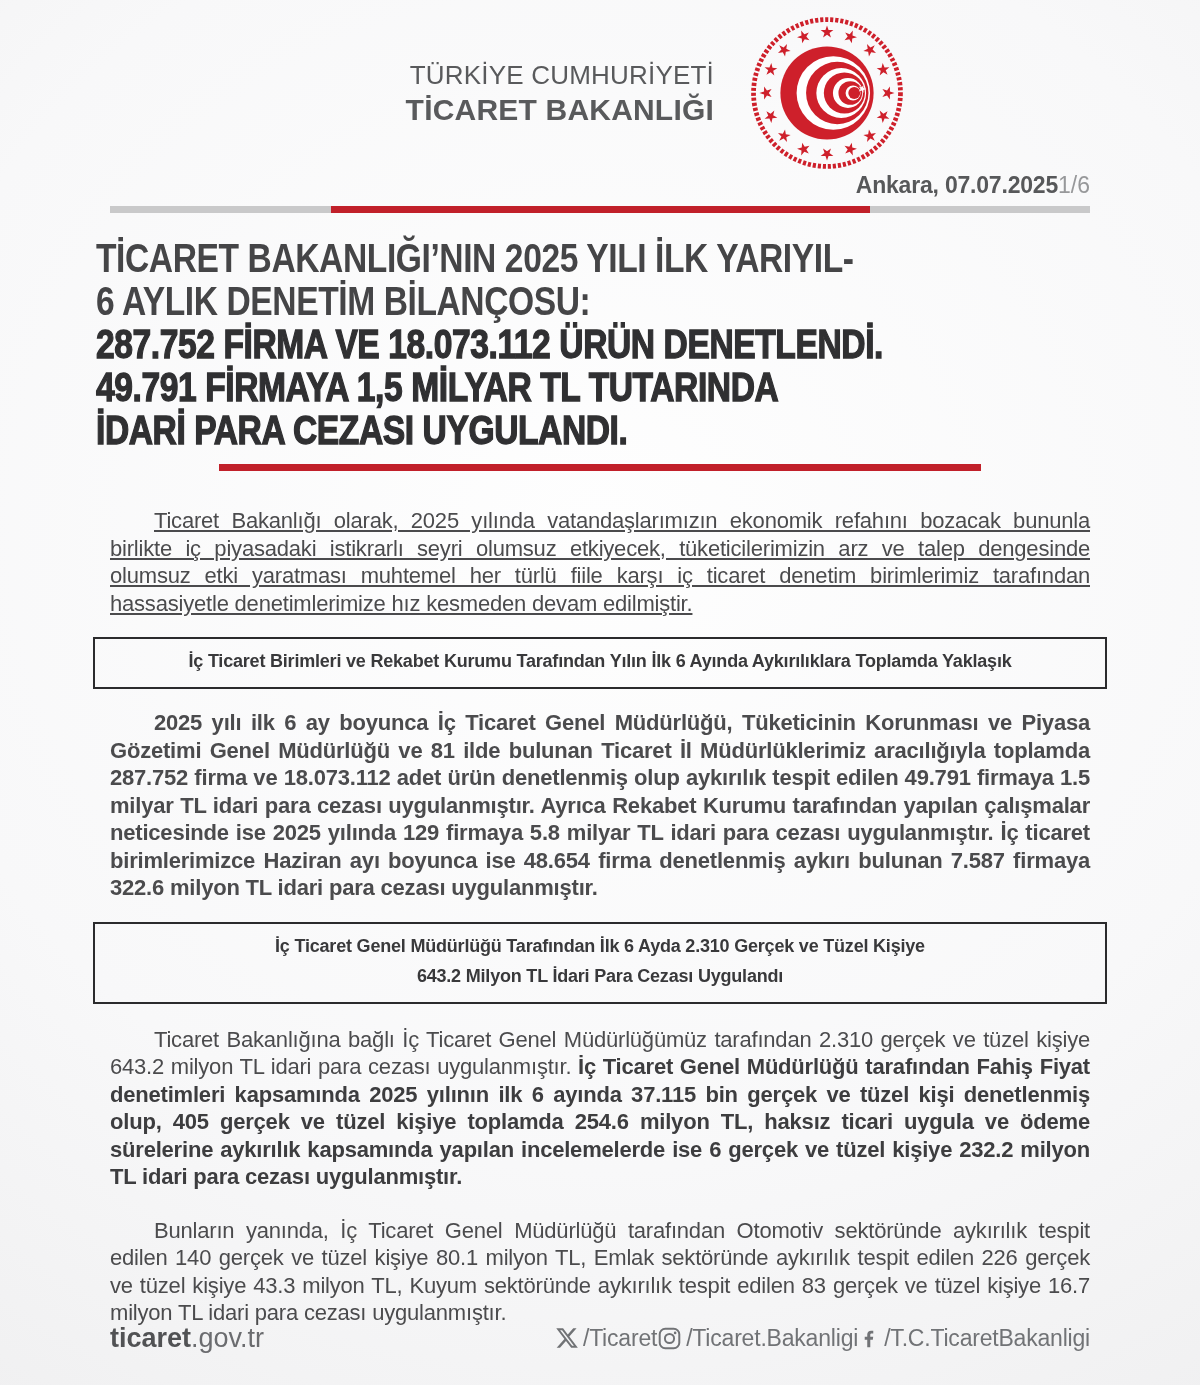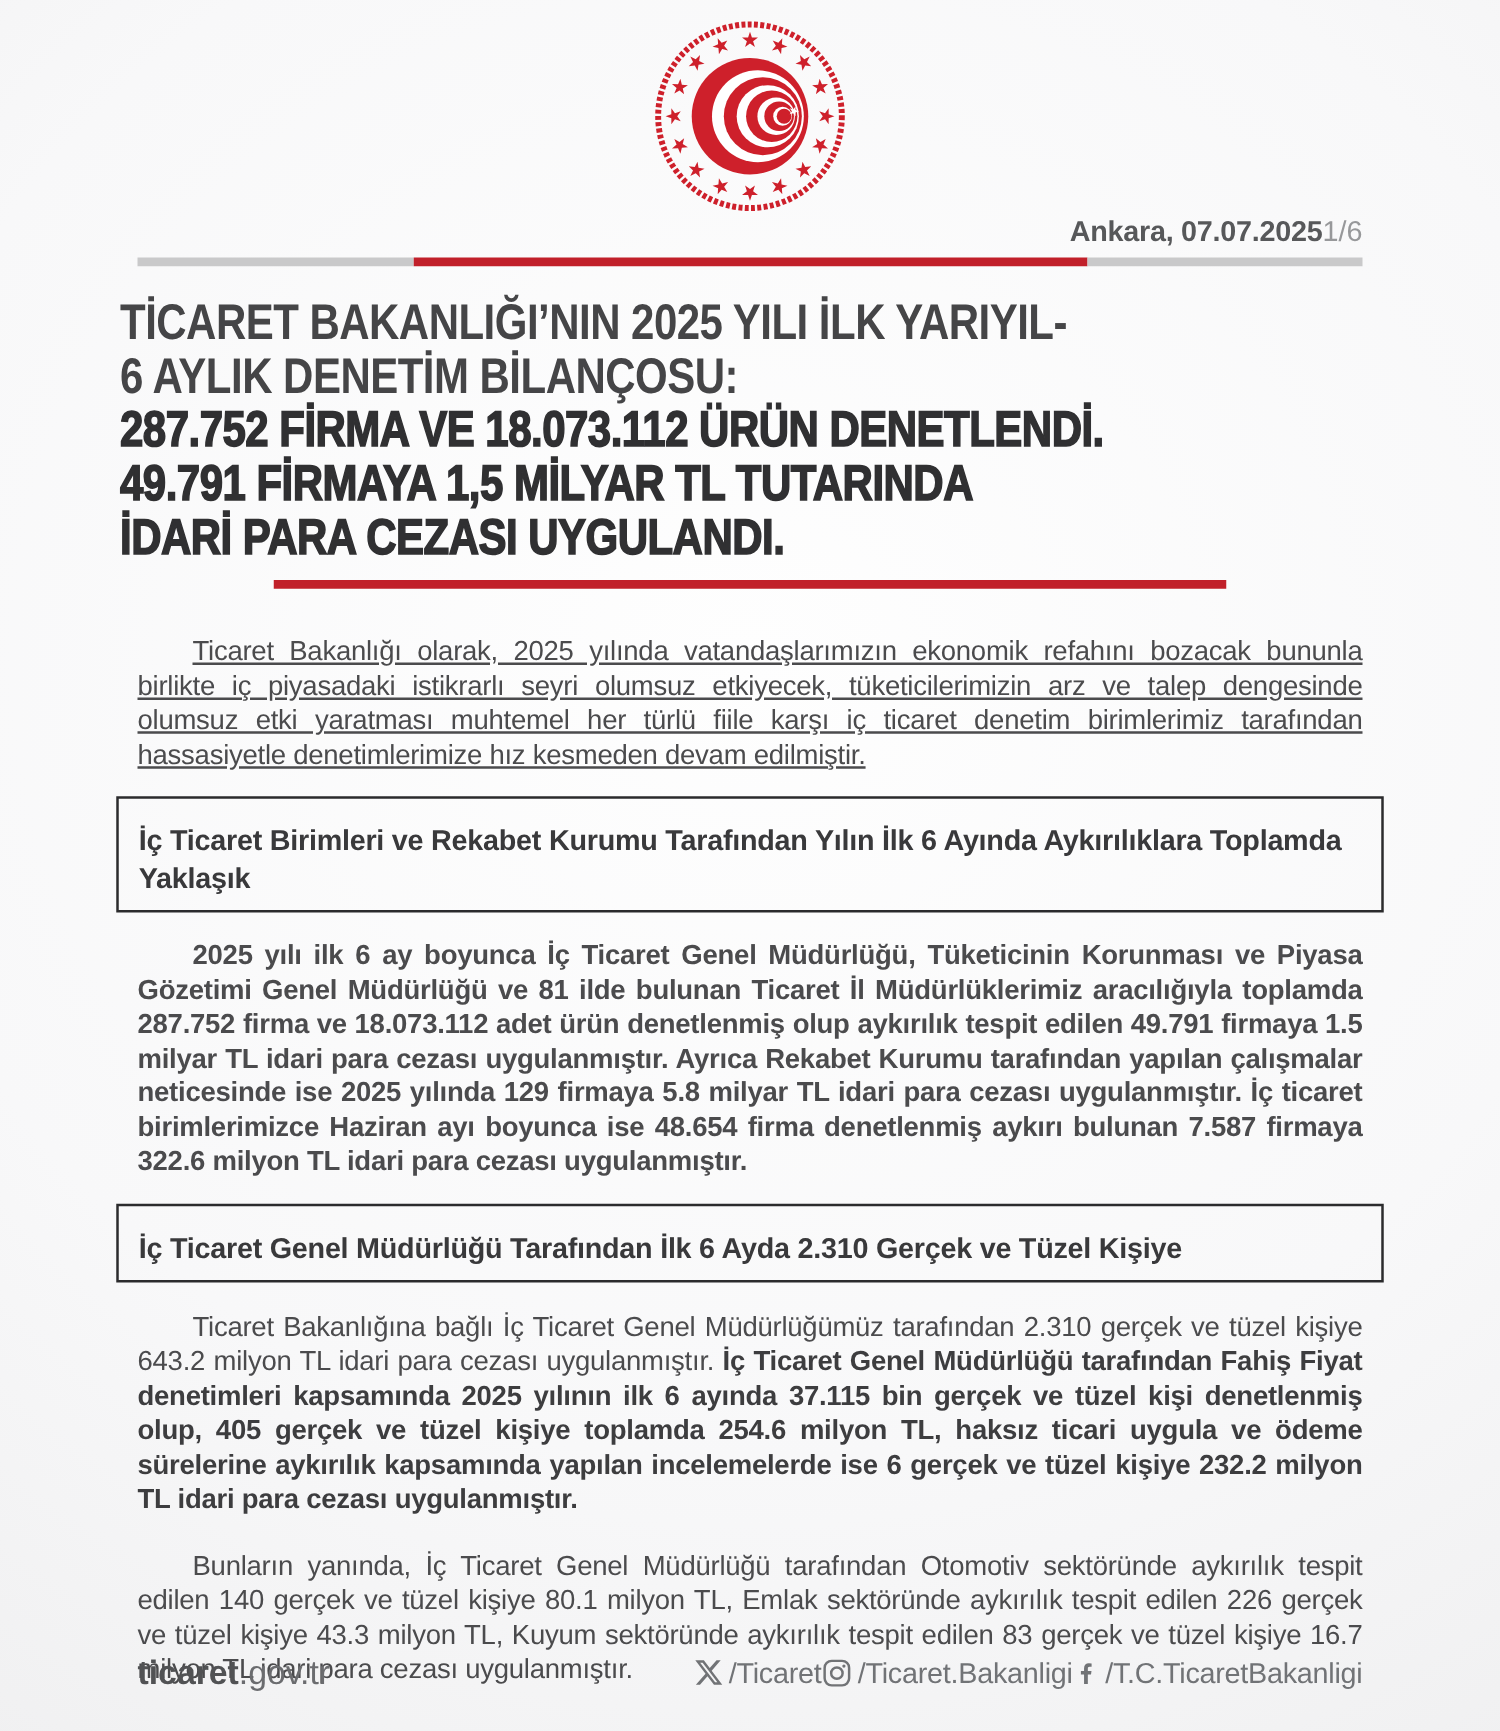--- a/index.html
+++ b/index.html
@@ -68,23 +68,23 @@
     color: #4b4b4d;
   }
   .p-first { margin-top: 36px; text-decoration: underline; }
   .p-bold { margin-top: 20px; font-weight: 700; color: #3d3d3f; }
   .p-mixed { margin-top: 22px; }
   .p-mixed .bold-part { font-weight: 700; color: #3d3d3f; }
   .p-last { margin-top: 26px; }
   .callout-box {
     margin: 20px -17px 0;
     border: 2px solid #2b2b2d;
-    padding: 18px 16px 11px;
-    text-align: left;
-    font-size: 23px;
+    padding: 7px 16px 11px;
+    text-align: center;
+    font-size: 18px;
     line-height: 30px;
     font-weight: 700;
     color: #39393b;
     letter-spacing: -0.2px;
     background: transparent;
   }
   
   .footer {
     position: absolute;
     left: 0; right: 0; bottom: 0;
@@ -100,20 +100,24 @@
   .social { display: flex; align-items: center; }
   .social-item { display: flex; align-items: center; gap: 4px; color: #717376; font-size: 23px; letter-spacing: -0.2px; }
   .social-item svg { display: block; }
 </style>
 </head>
 <body>
 
 <div class="page">
 
   <div class="header">
+    <div class="header-left">
+      <div class="org-line1">TÜRKİYE CUMHURİYETİ</div>
+      <div class="org-line2">TİCARET BAKANLIĞI</div>
+    </div>
 
     <div class="logo-wrap">
       <svg viewBox="-100 -100 200 200" width="158" height="158">
         <defs>
           <path id="st" d="M0,-8.5 L1.94,-2.67 L8.08,-2.63 L3.14,1.02 L5,6.88 L0,3.3 L-5,6.88 L-3.14,1.02 L-8.08,-2.63 L-1.94,-2.67 Z"></path>
         </defs>
 
         <circle cx="0" cy="0" r="93" fill="none" stroke="#ce202b" stroke-width="6" stroke-dasharray="4 2.4"></circle>
 
         <g fill="#ce202b">
@@ -174,20 +178,21 @@
     <p class="p-first">Ticaret Bakanlığı olarak, 2025 yılında vatandaşlarımızın ekonomik refahını bozacak bununla birlikte iç piyasadaki istikrarlı seyri olumsuz etkiyecek, tüketicilerimizin arz ve talep dengesinde olumsuz etki yaratması muhtemel her türlü fiile karşı iç ticaret denetim birimlerimiz tarafından hassasiyetle denetimlerimize hız kesmeden devam edilmiştir.</p>
 
     <div class="callout-box">
       <div>İç Ticaret Birimleri ve Rekabet Kurumu Tarafından Yılın İlk 6 Ayında Aykırılıklara Toplamda Yaklaşık</div>
     </div>
 
     <p class="p-bold">2025 yılı ilk 6 ay boyunca İç Ticaret Genel Müdürlüğü, Tüketicinin Korunması ve Piyasa Gözetimi Genel Müdürlüğü ve 81 ilde bulunan Ticaret İl Müdürlüklerimiz aracılığıyla toplamda 287.752 firma ve 18.073.112 adet ürün denetlenmiş olup aykırılık tespit edilen 49.791 firmaya 1.5 milyar TL idari para cezası uygulanmıştır. Ayrıca Rekabet Kurumu tarafından yapılan çalışmalar neticesinde ise 2025 yılında 129 firmaya 5.8 milyar TL idari para cezası uygulanmıştır. İç ticaret birimlerimizce Haziran ayı boyunca ise 48.654 firma denetlenmiş aykırı bulunan 7.587 firmaya 322.6 milyon TL idari para cezası uygulanmıştır.</p>
 
     <div class="callout-box">
       <div>İç Ticaret Genel Müdürlüğü Tarafından İlk 6 Ayda 2.310 Gerçek ve Tüzel Kişiye</div>
+      <div>643.2 Milyon TL İdari Para Cezası Uygulandı</div>
     </div>
 
     <p class="p-mixed"><span>Ticaret Bakanlığına bağlı İç Ticaret Genel Müdürlüğümüz tarafından 2.310 gerçek ve tüzel kişiye 643.2 milyon TL idari para cezası uygulanmıştır. </span><span class="bold-part">İç Ticaret Genel Müdürlüğü tarafından Fahiş Fiyat denetimleri kapsamında 2025 yılının ilk 6 ayında 37.115 bin gerçek ve tüzel kişi denetlenmiş olup, 405 gerçek ve tüzel kişiye toplamda 254.6 milyon TL, haksız ticari uygula ve ödeme sürelerine aykırılık kapsamında yapılan incelemelerde ise 6 gerçek ve tüzel kişiye 232.2 milyon TL idari para cezası uygulanmıştır.</span></p>
 
     <p class="p-last">Bunların yanında, İç Ticaret Genel Müdürlüğü tarafından Otomotiv sektöründe aykırılık tespit edilen 140 gerçek ve tüzel kişiye 80.1 milyon TL, Emlak sektöründe aykırılık tespit edilen 226 gerçek ve tüzel kişiye 43.3 milyon TL, Kuyum sektöründe aykırılık tespit edilen 83 gerçek ve tüzel kişiye 16.7 milyon TL idari para cezası uygulanmıştır.</p>
 
   </div>
 
   <div class="footer">
     <div class="site">

